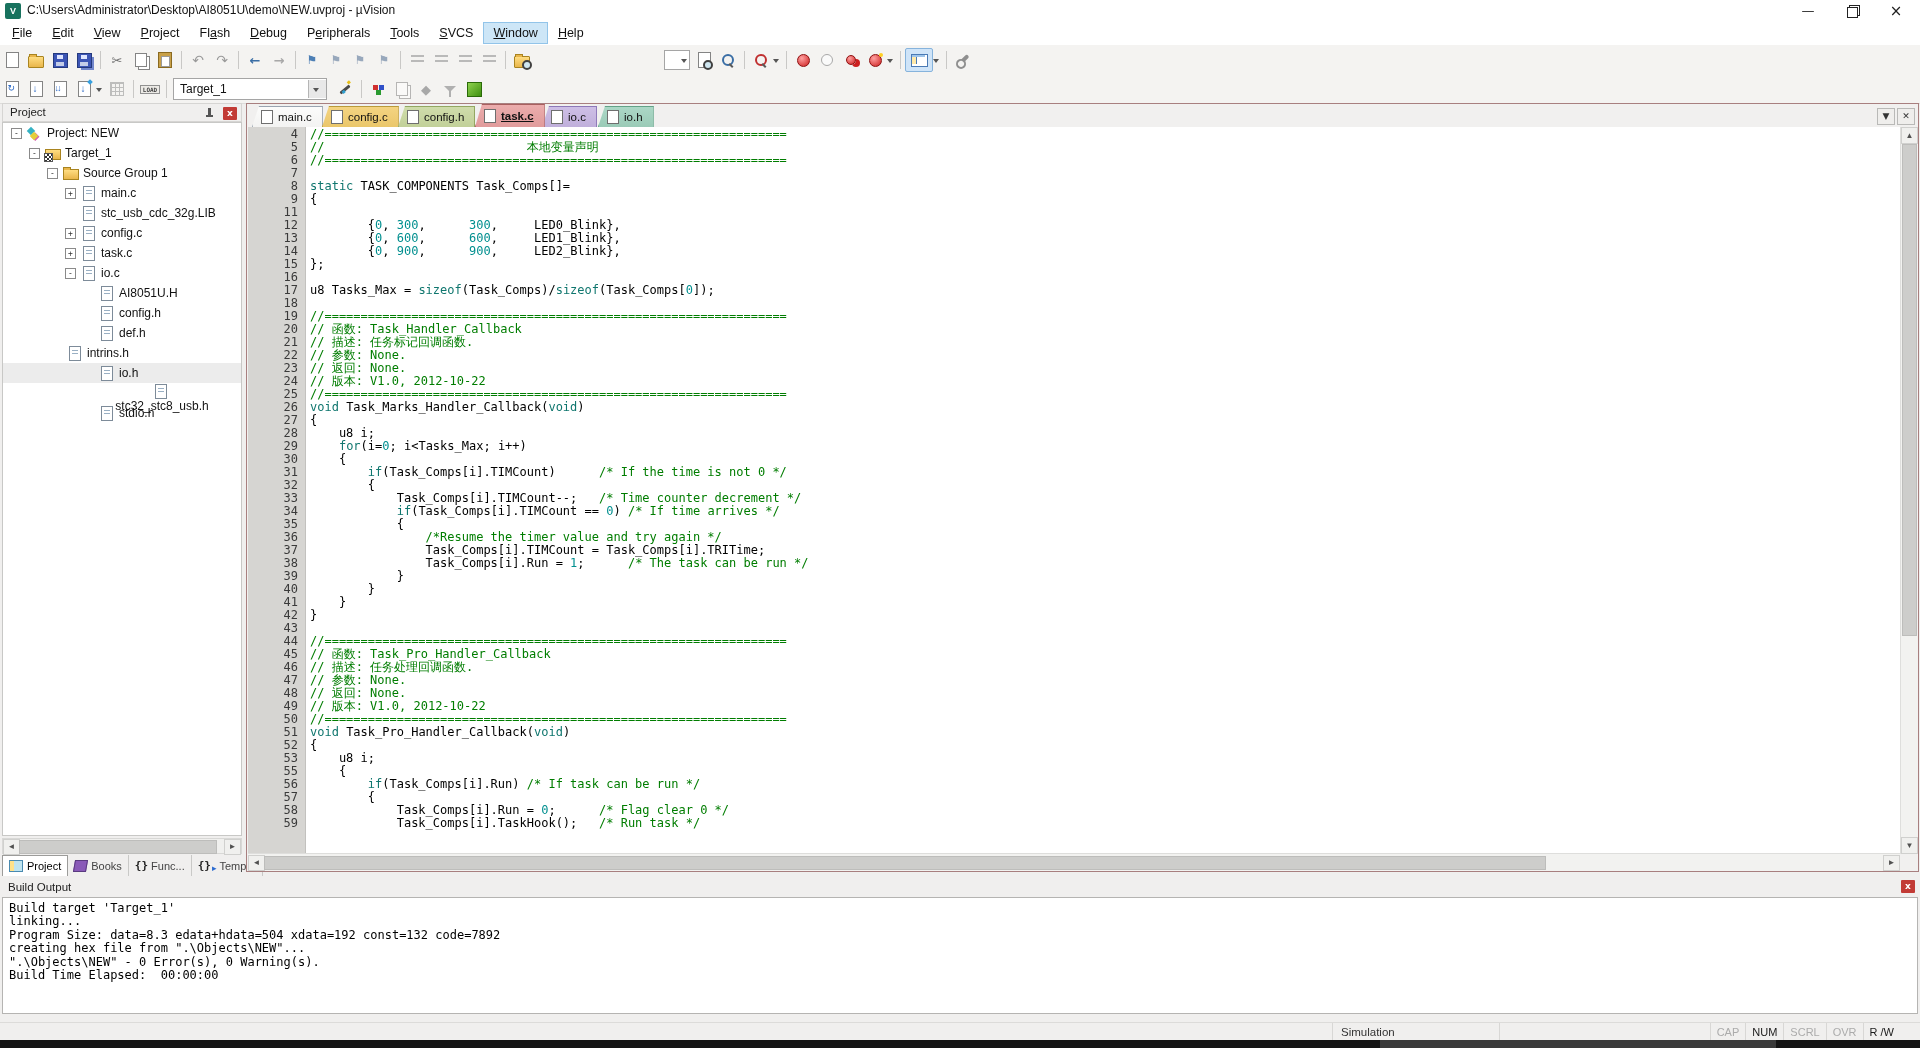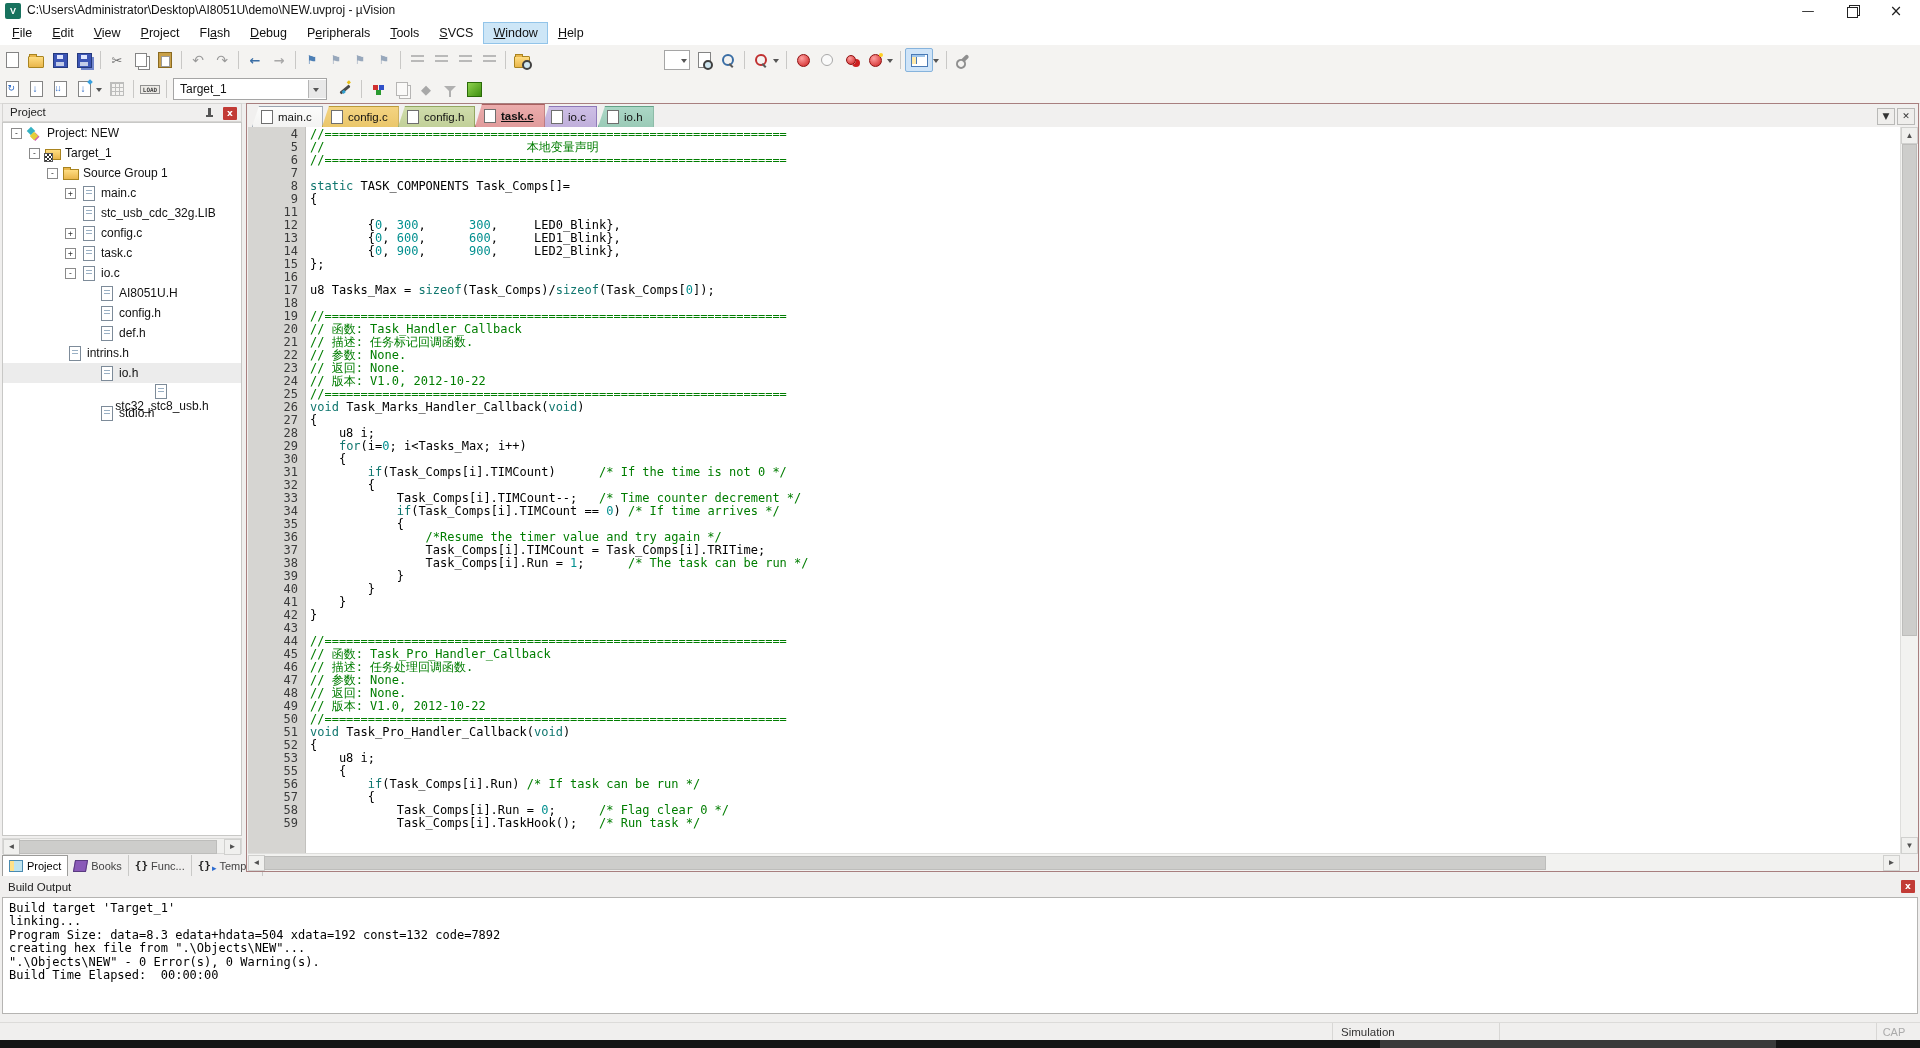--- a/index.html
+++ b/index.html
@@ -133,21 +133,21 @@
   
   #bo-label{position:absolute;left:8px;top:881px;font-size:11.5px;color:#222;}
   #bo-close{position:absolute;right:5px;top:880px;width:14px;height:13px;background:#c23b35;color:#fff;font:bold 9px/13px "DejaVu Sans",sans-serif;text-align:center;border-radius:1px;}
   #bo-box{position:absolute;left:2px;top:897px;width:1916px;height:117px;background:#fff;border:1px solid #b5b4b2;box-sizing:border-box;padding:4px 0 0 6px;overflow:hidden;}
   .bo-line{font:12px/13.4px "DejaVu Sans Mono",monospace;color:#000;white-space:pre;}
   
   #statusbar{position:absolute;left:0;top:1022px;width:1920px;height:18px;background:#f0efee;border-top:1px solid #dcdbd9;font-size:11.5px;color:#333;}
   .st-cell{position:absolute;top:0;height:18px;line-height:18px;border-left:1px solid #d8d7d5;border-right:1px solid #d8d7d5;padding:0 8px;white-space:nowrap;}
   #st-mode{left:1332px;width:150px;}
   #st-cursor{left:1710px;width:86px;margin-top:20px;}
-  #st-indicators{position:absolute;right:2px;top:0;height:18px;display:flex;flex-direction:column;}
+  #st-indicators{position:absolute;right:20px;top:0;height:18px;display:flex;}
   .st-ind{height:18px;line-height:18px;padding:0 6px;border-left:1px solid #d8d7d5;font-size:11px;}
   .st-ind.on{color:#1a1a1a;}
   .st-ind.off{color:#ababab;}
   
   #strip{position:absolute;left:0;top:1040px;width:1920px;height:8px;background:#141414;overflow:hidden;}
   #strip .seg{position:absolute;left:1380px;top:0;width:396px;height:8px;background:#3a3a3a;}
 </style>
 </head>
 <body>
 

